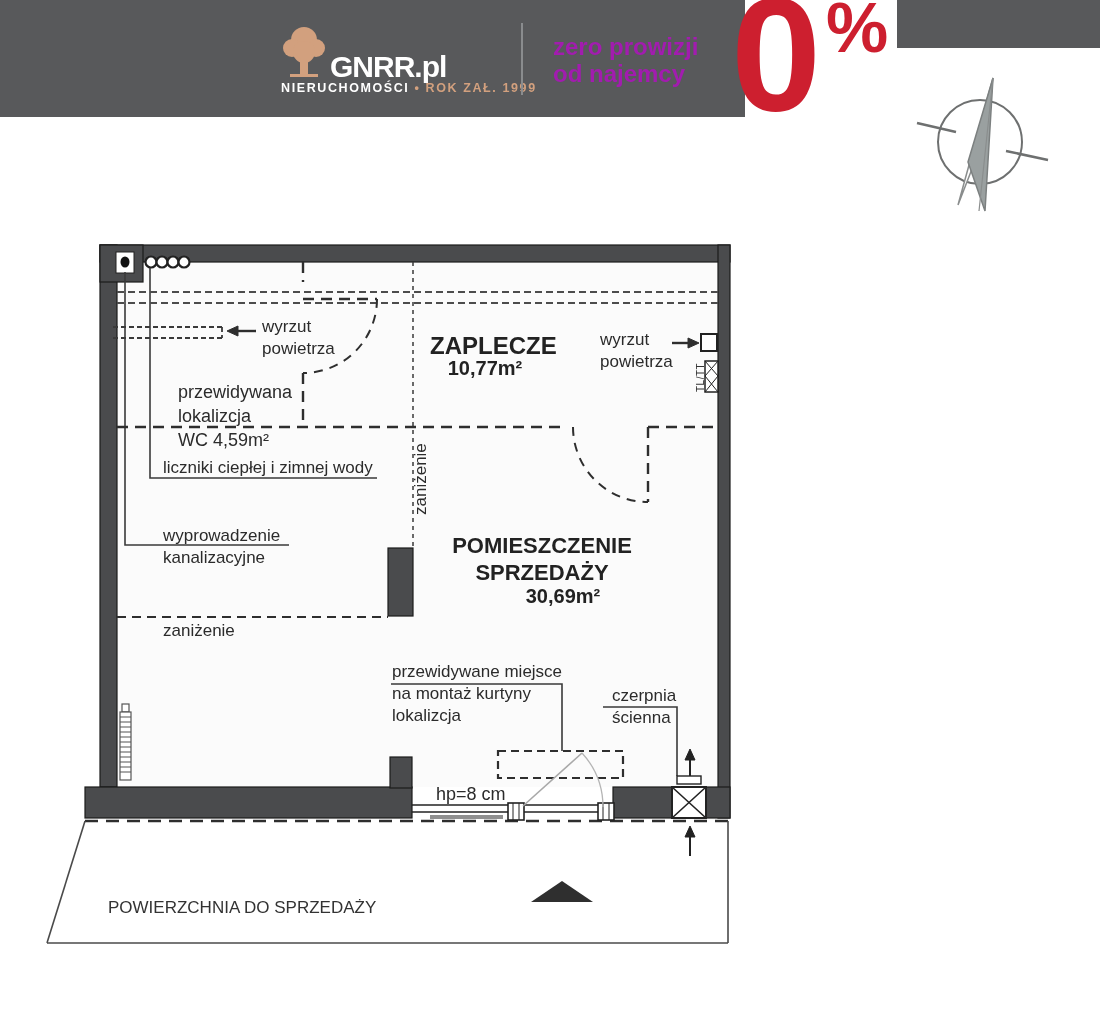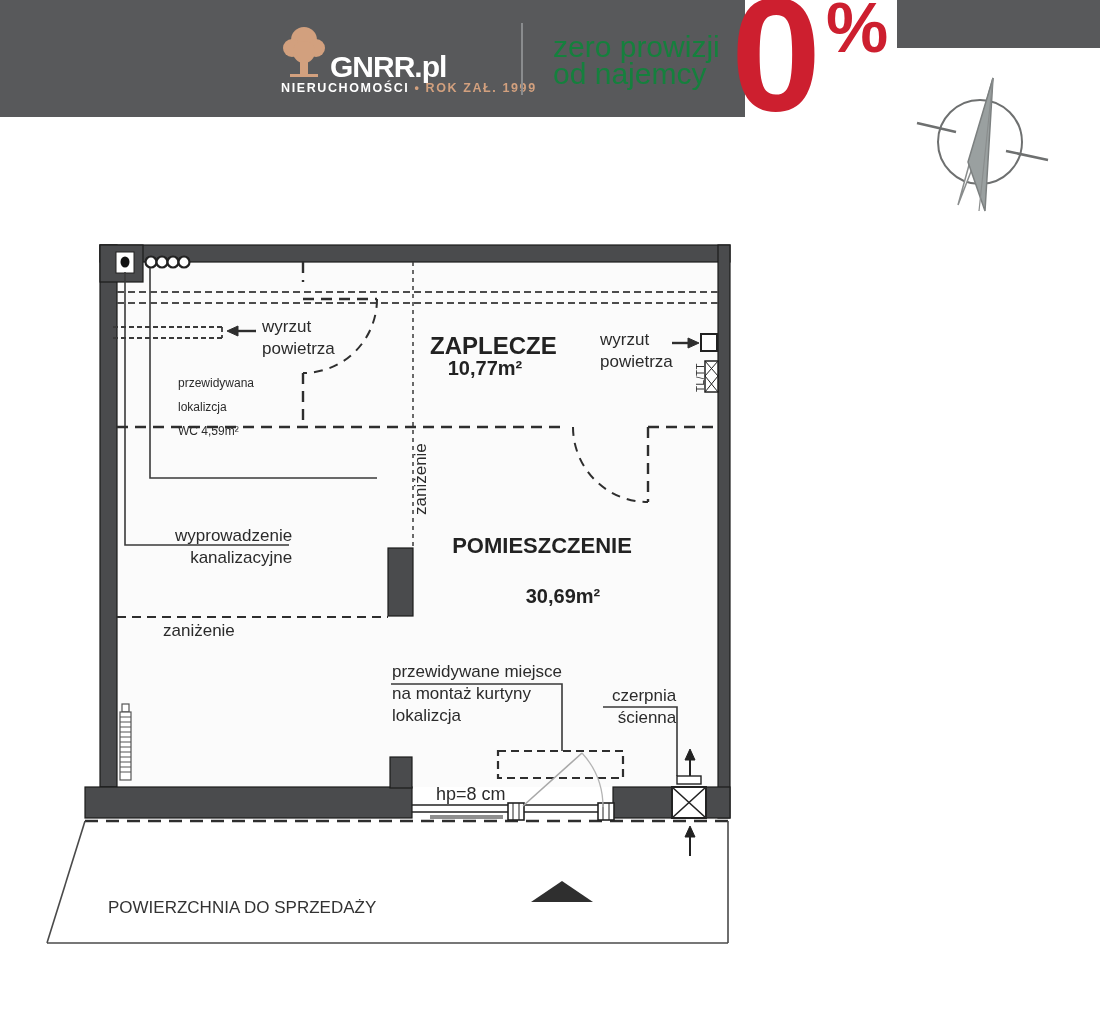--- a/index.html
+++ b/index.html
@@ -8,39 +8,39 @@
     font-family:"Liberation Sans",sans-serif;color:#2b2b2b;overflow:hidden;
   }
   .abs{position:absolute;}
   
   .hdr-left{left:0;top:0;width:745px;height:117px;background:#58595b;}
   .hdr-right{left:897px;top:0;width:203px;height:48px;background:#58595b;}
   .brand{left:330px;top:22px;font-weight:bold;font-size:30px;letter-spacing:-1px;color:#ffffff;margin-top:28px;}
   .tagline{left:281px;top:81px;font-size:12.5px;font-weight:bold;letter-spacing:1.6px;color:#ffffff;white-space:nowrap;}
   .tagline .tan{color:#d2a07e;}
   .divider{left:521px;top:23px;width:2px;height:72px;background:#8a8c8e;}
-  .promo{left:553px;top:33px;font-weight:normal;font-size:30px;line-height:27px;color:#15803d;white-space:nowrap;}
+  .promo{left:553px;top:33px;font-weight:bold;font-size:24px;line-height:27px;color:#a21caf;white-space:nowrap;}
   .zero-num{left:731px;top:-27px;font-weight:bold;font-size:162px;line-height:1;color:#cd1f2f;}
   .zero-pct{left:826px;top:-7px;font-weight:bold;font-size:70px;line-height:1;color:#cd1f2f;}
   
   .note{font-size:17px;line-height:22px;white-space:nowrap;color:#2b2b2b;}
   .room{font-weight:bold;text-align:center;white-space:nowrap;color:#222;}
   .zaplecze-name{left:430px;top:332px;width:110px;font-size:24px;}
   .zaplecze-area{left:430px;top:357px;width:110px;font-size:20px;font-weight:bold;text-align:center;white-space:nowrap;color:#222;}
   .sales{left:442px;top:532px;width:200px;font-size:22px;line-height:27px;}
   .sales-area{left:463px;top:585px;width:200px;font-size:20px;font-weight:bold;text-align:center;color:#222;}
   .wyrzut-left{left:262px;top:316px;}
   .wyrzut-right{left:600px;top:329px;}
-  .wc-note{left:178px;top:371px;font-size:12px;line-height:24px;white-space:nowrap;}
+  .wc-note{left:178px;top:380px;font-size:18px;line-height:24px;white-space:nowrap;}
   .liczniki{left:163px;top:457px;}
-  .wyprowadzenie{left:175px;top:525px;text-align:right;}
+  .wyprowadzenie{left:163px;top:525px;}
   .zanizenie-v{left:430px;top:495px;width:72px;height:20px;transform:rotate(-90deg);transform-origin:0 100%;}
   .zanizenie-h{left:163px;top:620px;}
   .kurtyna{left:392px;top:661px;}
-  .czerpnia{left:612px;top:685px;line-height:21.5px;text-align:right;}
+  .czerpnia{left:612px;top:685px;line-height:21.5px;}
   .hp-label{left:436px;top:783px;font-size:18px;}
   .tltt{left:706px;top:381px;width:32px;height:11px;font-size:10px;letter-spacing:.5px;transform:rotate(-90deg);transform-origin:0 100%;color:#333;}
   .footer-note{left:108px;top:897px;font-size:17px;line-height:22px;white-space:nowrap;color:#333;}
   svg{position:absolute;left:0;top:0;}
 </style>
 </head>
 <body>
 
 <div class="abs hdr-left"></div>
 <div class="abs hdr-right"></div>
@@ -215,32 +215,34 @@
   <div>powietrza</div>
 </div>
 
 <div class="abs wc-note">
   <div>przewidywana</div>
   <div>lokalizcja</div>
   <div>WC 4,59m²</div>
 </div>
 
 <div class="abs note liczniki">
+  <div>liczniki ciepłej i zimnej wody</div>
 </div>
 
 <div class="abs note wyprowadzenie">
   <div>wyprowadzenie</div>
   <div>kanalizacyjne</div>
 </div>
 
 <div class="abs note zanizenie-v">zaniżenie</div>
 <div class="abs note zanizenie-h">zaniżenie</div>
 
 <div class="abs room sales">
   <div>POMIESZCZENIE</div>
+  <div>SPRZEDAŻY</div>
 </div>
 <div class="abs sales-area">30,69m²</div>
 
 <div class="abs note kurtyna">
   <div>przewidywane miejsce</div>
   <div>na montaż kurtyny</div>
   <div>lokalizcja</div>
 </div>
 
 <div class="abs note czerpnia">

